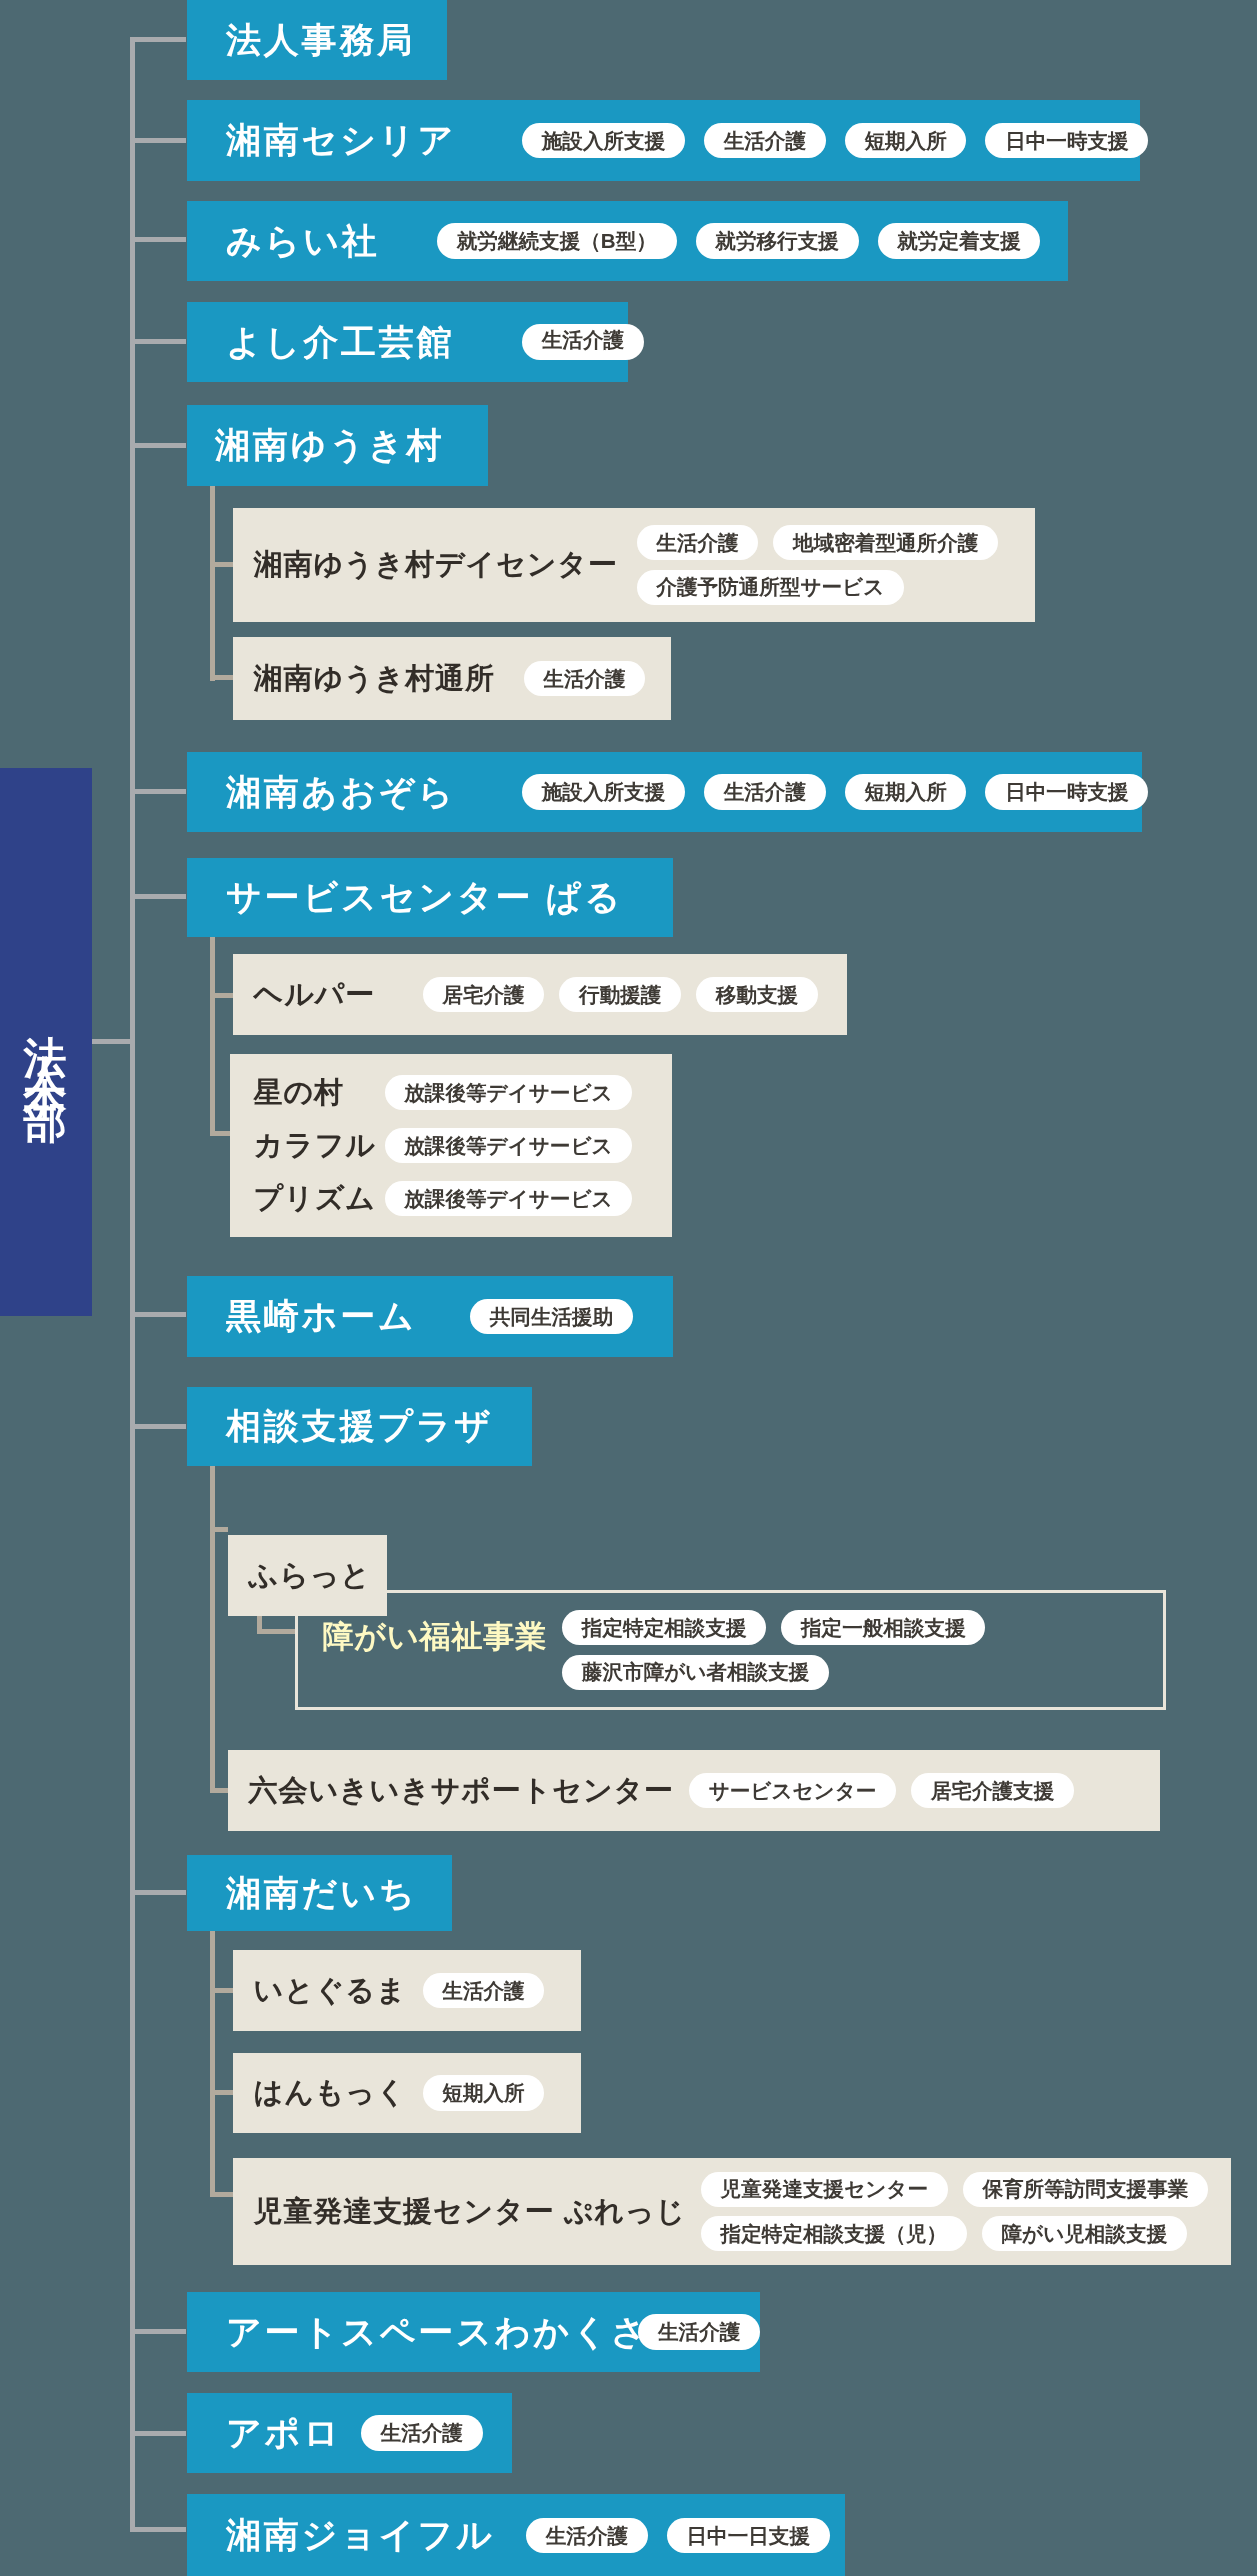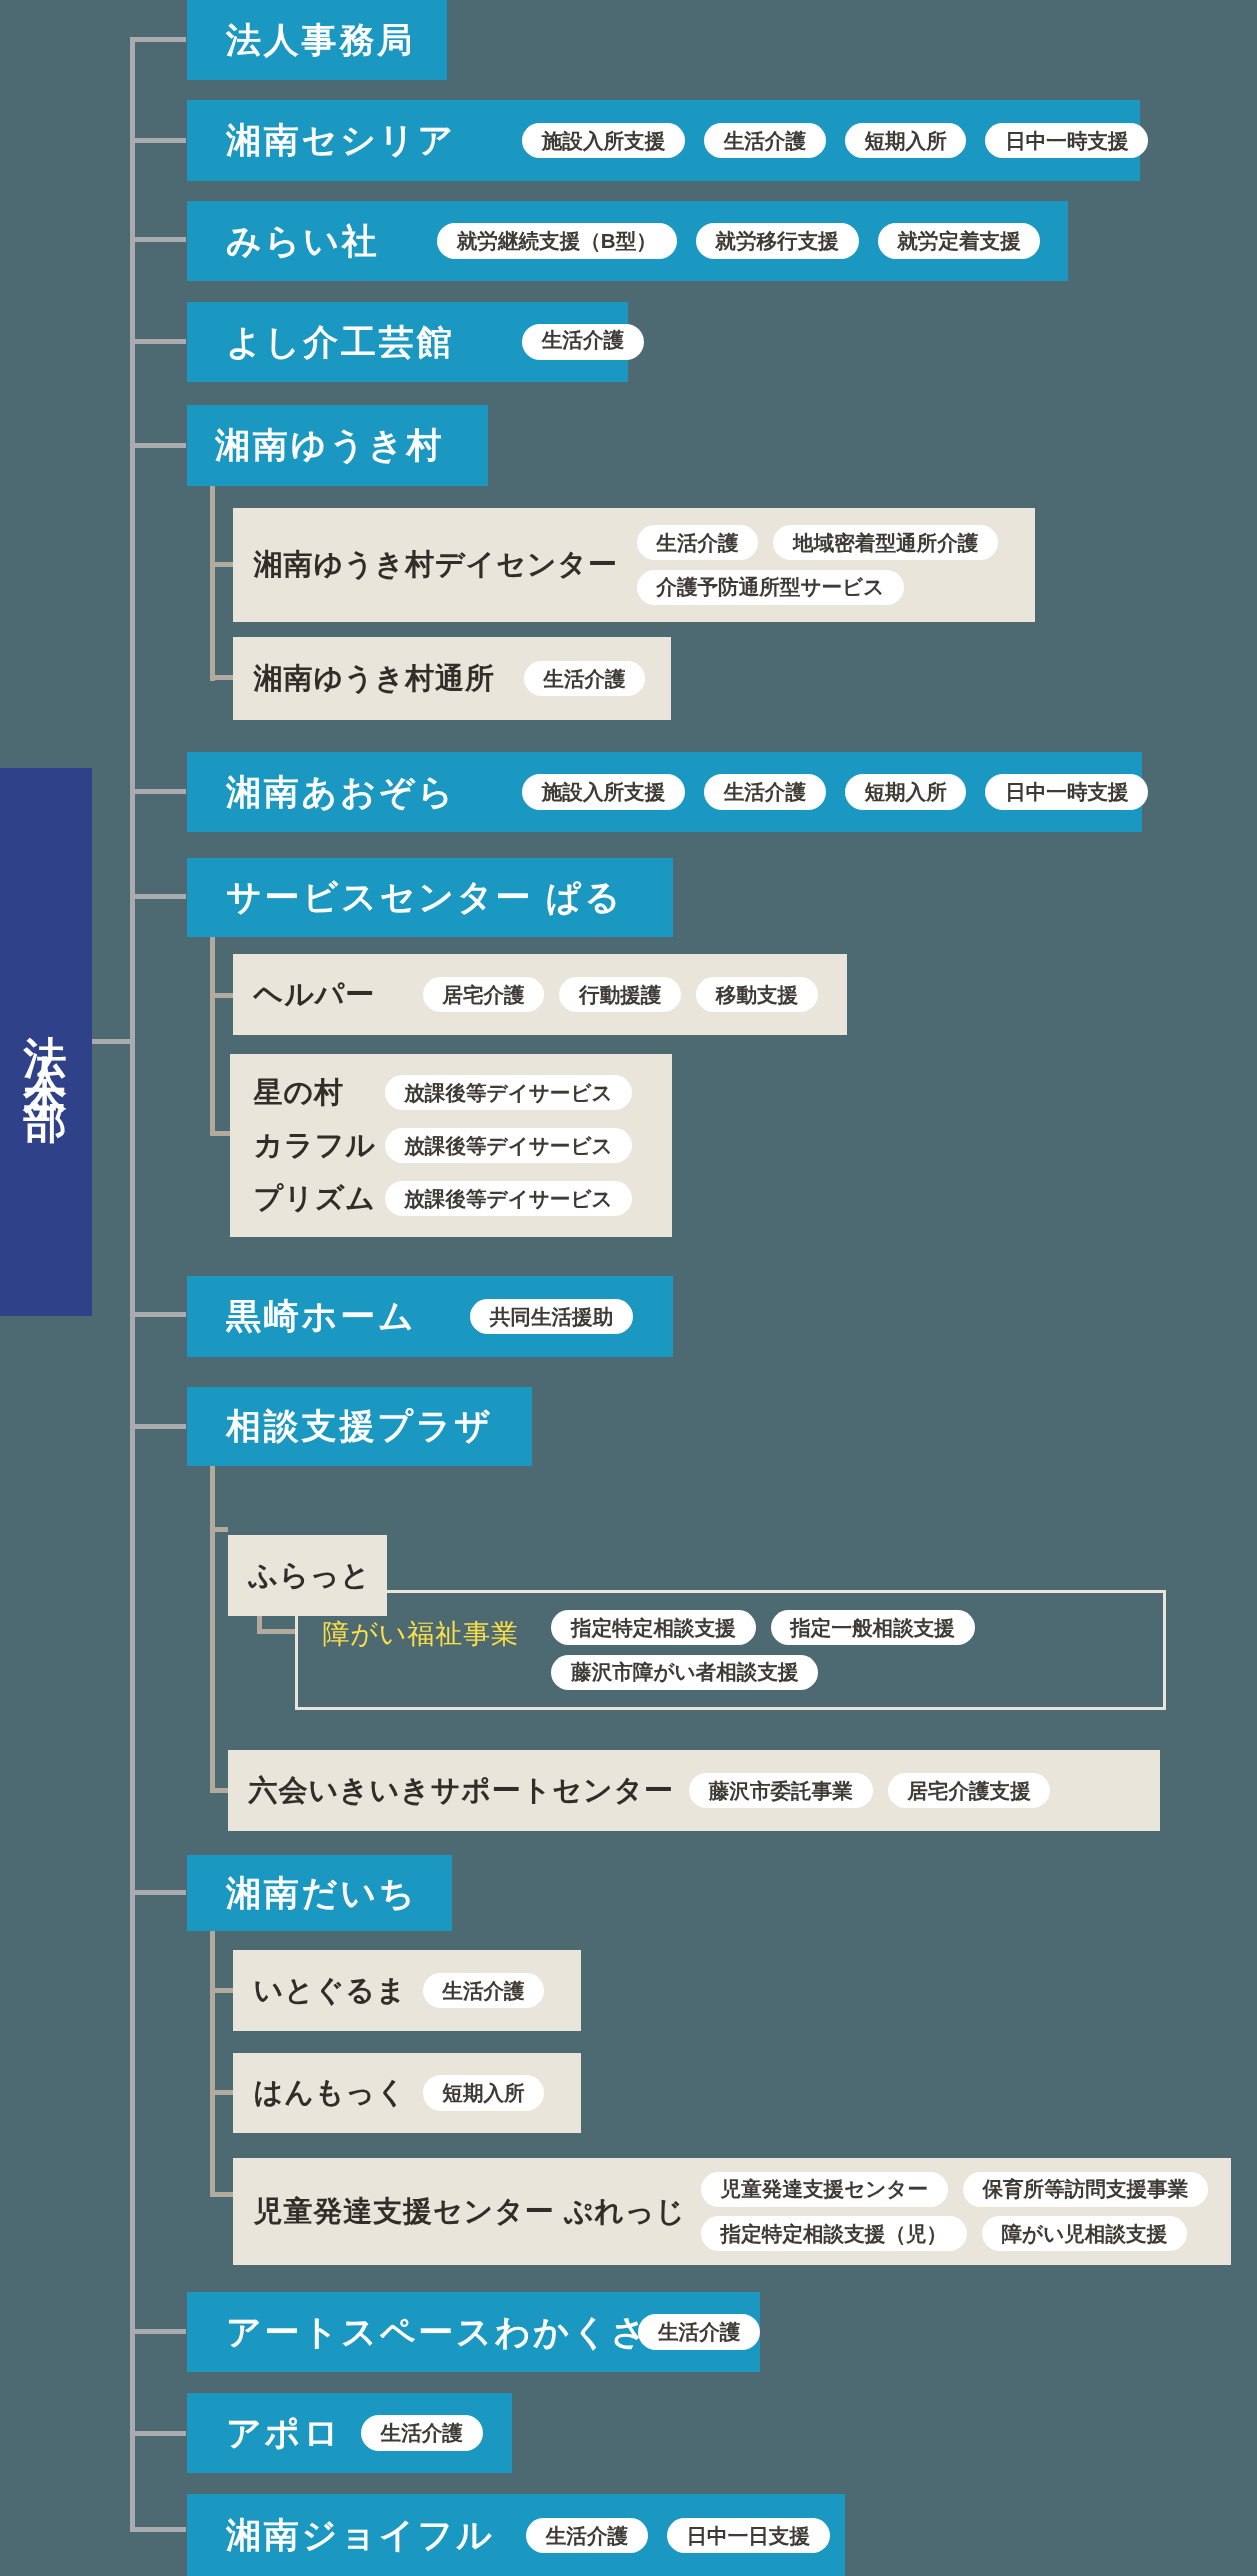--- a/index.html
+++ b/index.html
@@ -12,21 +12,21 @@
   .line{position:absolute;}
   .gray{background:#a9abae;}
   .warm{background:#b2aa9d;}
   
   .node{position:absolute;display:flex;align-items:center;box-sizing:border-box;}
   .blue{background:#1a98c2;color:#fff;padding-left:39px;gap:19px;}
   .blue .title{font-size:35px;font-weight:700;letter-spacing:2.8px;white-space:nowrap;}
   .beige{background:#e9e5da;padding-left:20.6px;gap:15px;}
   .beige .title{font-size:29px;font-weight:700;letter-spacing:0.9px;white-space:nowrap;color:#322d28;}
   .outline{border:3.8px solid #e9e5da;background:transparent;padding-left:24.4px;gap:15px;}
-  .outline .title{font-size:27px;font-weight:400;letter-spacing:0.9px;white-space:nowrap;color:#fde047;}
+  .outline .title{font-size:31px;font-weight:700;letter-spacing:0.9px;white-space:nowrap;color:#fef9c3;}
   .pill{
     background:#ffffff;color:#3e3a35;font-size:20.6px;font-weight:600;
     padding:4.7px 19.7px;border-radius:19px;white-space:nowrap;line-height:1.25;
     display:inline-block;
   }
   .tagcol{display:flex;flex-direction:column;gap:9.4px;}
   .tagrow{display:flex;gap:15px;}
   .srow{display:flex;align-items:center;}
   .srow .title{min-width:131px;}
   
@@ -215,21 +215,21 @@
         <span class="pill">指定一般相談支援</span>
       </span>
       <span class="tagrow">
         <span class="pill">藤沢市障がい者相談支援</span>
       </span>
     </span>
   </div>
 
   <div class="node beige" id="n-mutsuai">
     <span class="title">六会いきいきサポートセンター</span>
-    <span class="pill">藤沢市委託事業</span>
+    <span class="pill">サービスセンター</span>
     <span class="pill">居宅介護支援</span>
   </div>
 
   <div class="node blue" id="n-daichi">
     <span class="title">湘南だいち</span>
   </div>
 
   <div class="node beige" id="n-itoguruma">
     <span class="title">いとぐるま</span>
     <span class="pill">生活介護</span>

